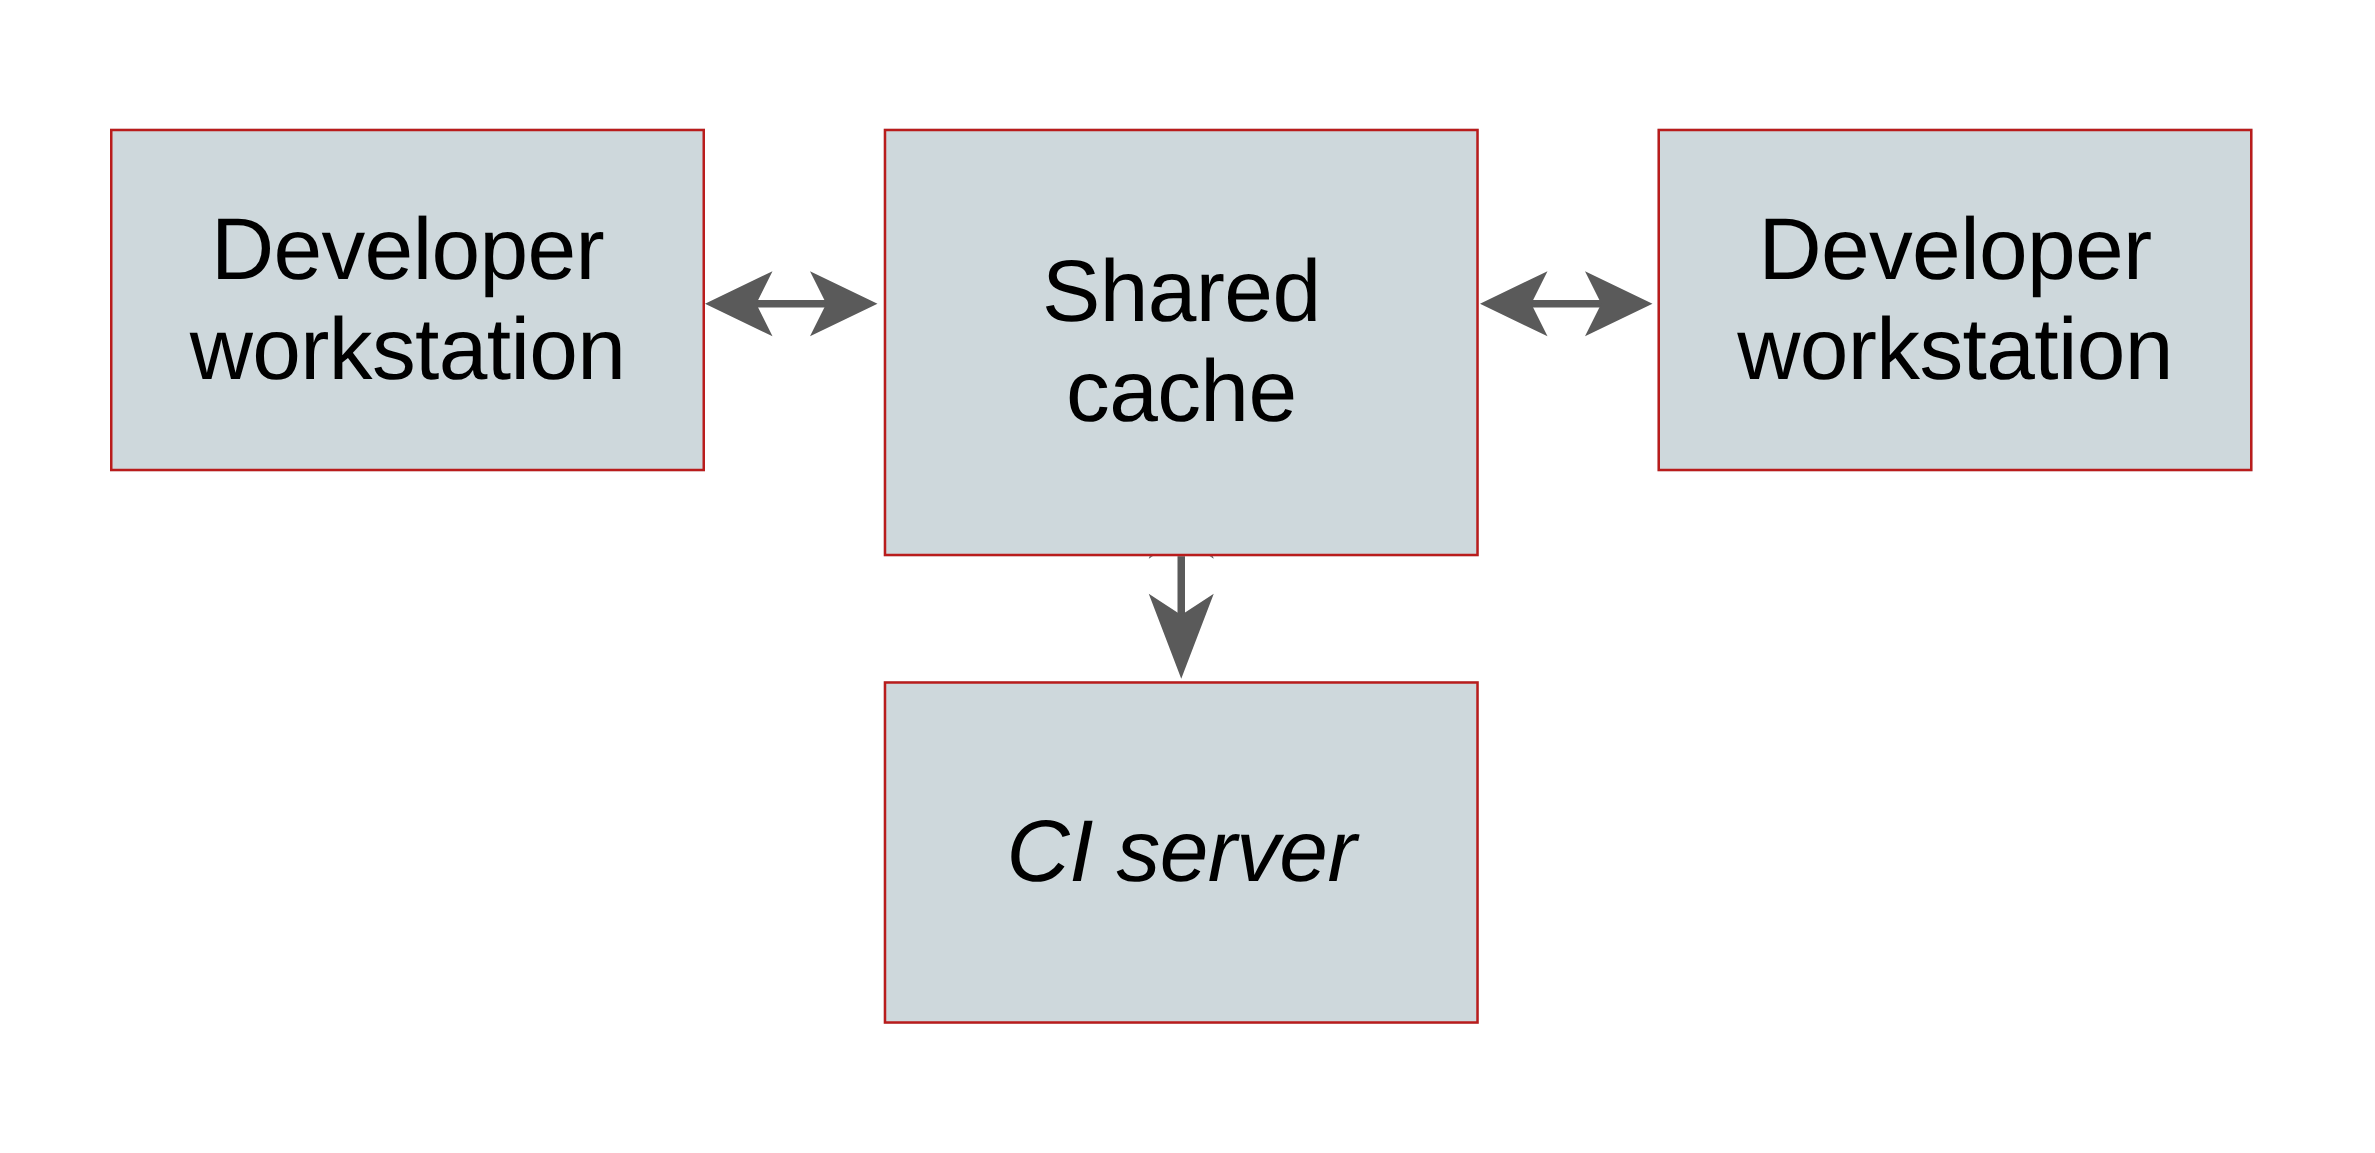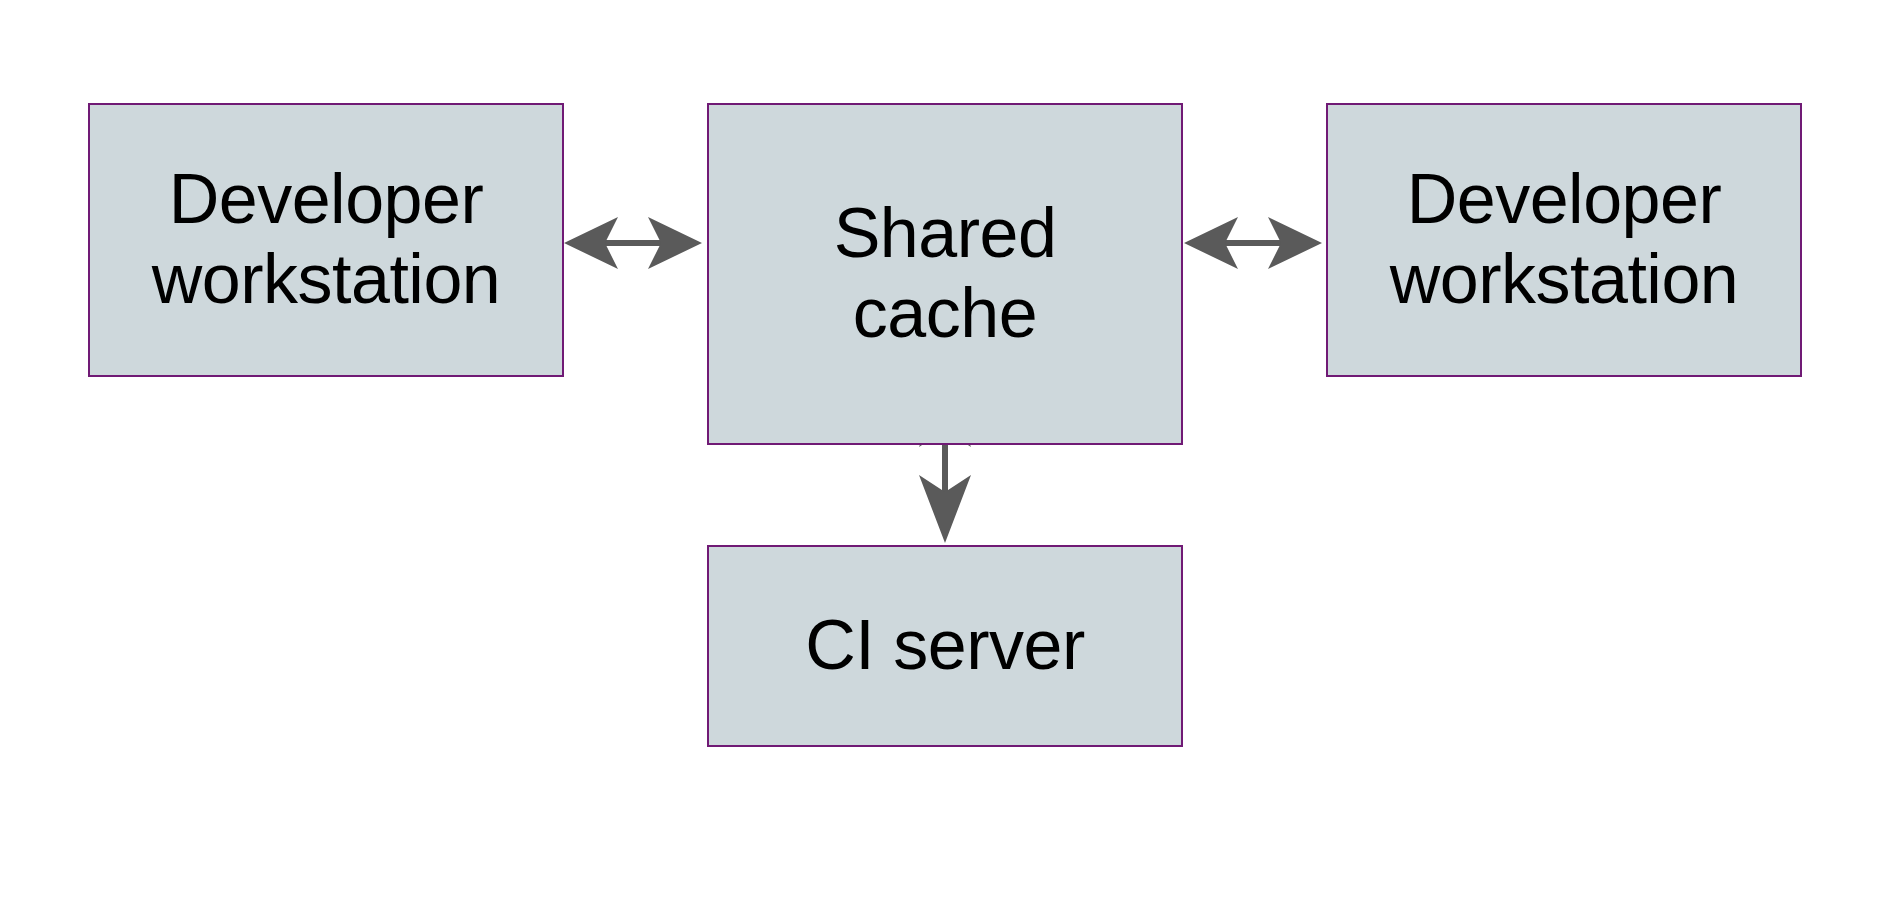--- a/index.html
+++ b/index.html
@@ -15,21 +15,21 @@
     position: relative;
     width: 1900px;
     height: 922px;
     background: #ffffff;
     overflow: hidden;
   }
   .node {
     position: absolute;
     box-sizing: border-box;
     background: #ced8dc;
-    border: 2px solid #701a75;
+    border: 2px solid #b91c1c;
     display: flex;
     align-items: center;
     justify-content: center;
     text-align: center;
   }
   .node-label {
     display: block;
     color: #000000;
     font-family: "Liberation Sans", sans-serif;
     font-size: 70px;
@@ -82,17 +82,17 @@
   <div class="node" style="left:707px; top:103px; width:476px; height:342px;">
     <span class="node-label">Shared
 cache</span>
   </div>
 
   <div class="node" style="left:1326px; top:103px; width:476px; height:274px;">
     <span class="node-label">Developer
 workstation</span>
   </div>
 
-  <div class="node" style="left:707px; top:545px; width:476px; height:202px;">
+  <div class="node" style="left:707px; top:545px; width:476px; height:274px;font-style:italic;">
     <span class="node-label">CI server</span>
   </div>
 
 </div>
 
 </body></html>

